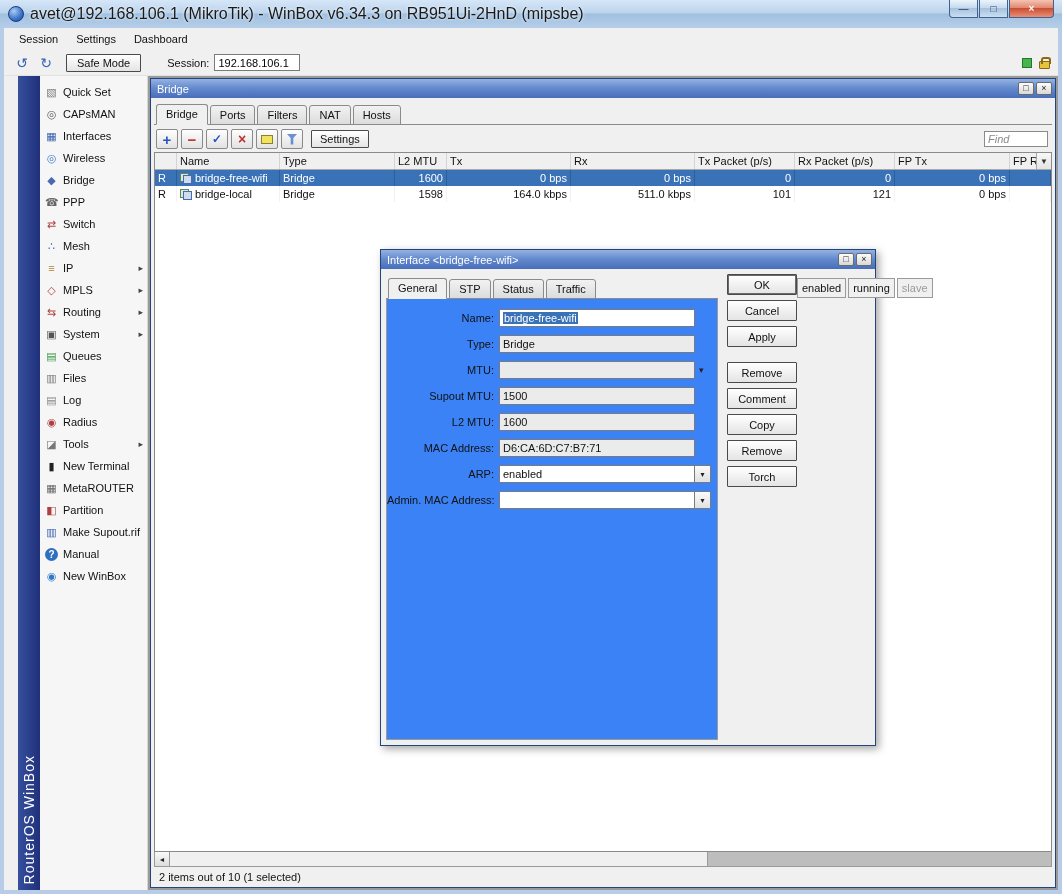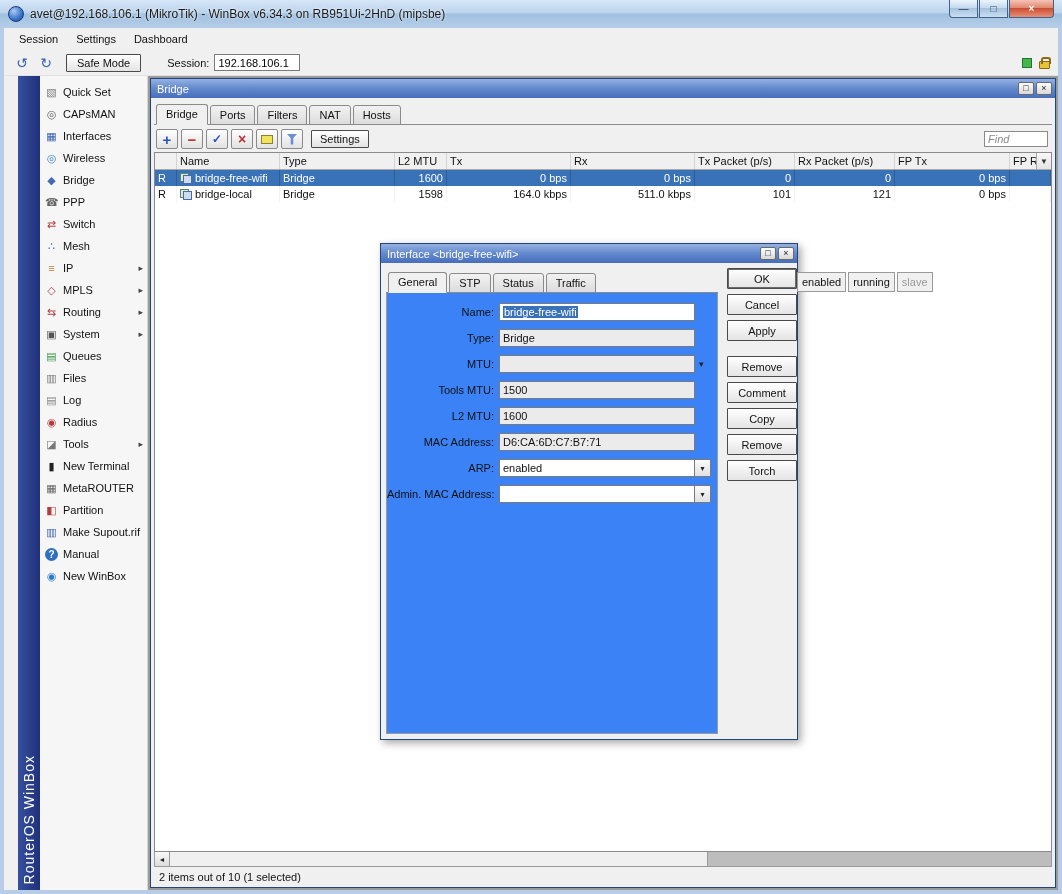--- a/index.html
+++ b/index.html
@@ -5,21 +5,21 @@
   * { box-sizing: border-box; margin: 0; padding: 0; }
   html,body { width:1062px; height:894px; overflow:hidden; }
   body { font-family:"Liberation Sans", sans-serif; font-size:11px; color:#111; }
 
   .app { position:relative; width:1062px; height:894px; background:#b7cce6; }
 
   
   .titlebar { position:absolute; top:0; left:0; right:0; height:28px;
     background:linear-gradient(180deg,#d6e6f8 0%,#bcd4ec 45%,#a0c0e0 50%,#b6cee8 100%);
     display:flex; align-items:center; padding-left:8px; }
-  .title-text { font-size:12px; color:#1a1a1a; text-shadow:0 0 3px #ffffff; white-space:nowrap; }
+  .title-text { font-size:16px; color:#1a1a1a; text-shadow:0 0 3px #ffffff; white-space:nowrap; }
   .app-ico { width:16px; height:16px; border-radius:50%; flex:none; margin-right:6px;
     background:radial-gradient(circle at 35% 30%, #a8ccf4, #3a72c8 60%, #1c4a9c); border:1px solid #1c3a7c; }
   .win-controls { position:absolute; top:0; right:8px; display:flex; }
   .aero { width:29px; height:18px; border:1px solid #44618a; border-top:none; margin-left:1px;
     background:linear-gradient(180deg,#ecf4fc 0%,#c6daee 45%,#a8c2de 50%,#c8def2 100%);
     color:#23405c; font-size:10px; display:flex; align-items:center; justify-content:center; }
   .aero.min { border-radius:0 0 0 4px; }
   .aero.close { width:45px; color:#fff; font-weight:bold; border-radius:0 0 4px 0;
     background:linear-gradient(180deg,#f6c2b4 0%,#e08a72 45%,#cc4f33 50%,#e89078 100%); }
 
@@ -96,21 +96,21 @@
   .if-icon::before { content:""; position:absolute; left:0; top:0; width:7px; height:7px; background:#dceadc; border:1px solid #5a8a5a; }
   .if-icon::after { content:""; position:absolute; right:0; bottom:0; width:7px; height:7px; background:#cfdcf0; border:1px solid #4a6ab0; }
 
   .hscroll { height:15px; flex:none; background:#bdbdbd; border:1px solid #9a9a9a; border-top:none; display:flex; align-items:stretch; }
   .scroll-btn { width:15px; flex:none; background:linear-gradient(#fafafa,#dcdcdc); border-right:1px solid #9a9a9a;
     font-size:7px; display:flex; align-items:center; justify-content:center; color:#222; }
   .scroll-thumb { width:538px; background:#f0f0f0; border-right:1px solid #9a9a9a; }
   .cstatus { height:20px; flex:none; display:flex; align-items:center; padding:0 5px; }
 
   
-  .dialog { position:absolute; left:232px; top:167px; width:418px; height:497px; border:1px solid #24447c; background:#f0f0f0;
+  .dialog { position:absolute; left:232px; top:173px; width:496px; height:497px; border:1px solid #24447c; background:#f0f0f0;
     box-shadow:3px 3px 8px rgba(0,0,0,0.35); display:flex; flex-direction:column; z-index:10; }
   .dlg-body { flex:1; display:flex; flex-direction:row; padding:5px; min-height:0; }
   .dlg-main { flex:1; display:flex; min-height:0; }
   .dlg-left { width:332px; display:flex; flex-direction:column; }
   .dlg-panel { flex:1; border:1px solid #9a9a9a; border-top:none; padding:10px 2px 0 0; background:#3b82f6; }
   .frow { display:flex; align-items:center; margin-bottom:8px; height:18px; }
   .flabel { width:112px; text-align:right; padding-right:5px; flex:none; white-space:nowrap; }
   .tb { width:196px; height:18px; border:1px solid #7a7a7a; background:#fff; display:flex; align-items:center; padding:0 3px; overflow:hidden; white-space:nowrap; }
   .tb.ro { background:#ebebeb; }
   .sel { background:#3a72b8; color:#fff; padding:0 1px; }
@@ -402,21 +402,21 @@
                       </div>
                   </div>
                   <div class="frow">
                     <label class="flabel">MTU:</label>
                     <div class="tb ro">
                         <span></span>
                       </div>
                     <span class="drop-plain">▾</span>
                   </div>
                   <div class="frow">
-                    <label class="flabel">Tools MTU:</label>
+                    <label class="flabel">Supout MTU:</label>
                     <div class="tb ro">
                         <span>1500</span>
                       </div>
                   </div>
                   <div class="frow">
                     <label class="flabel">L2 MTU:</label>
                     <div class="tb ro">
                         <span>1600</span>
                       </div>
                   </div>

